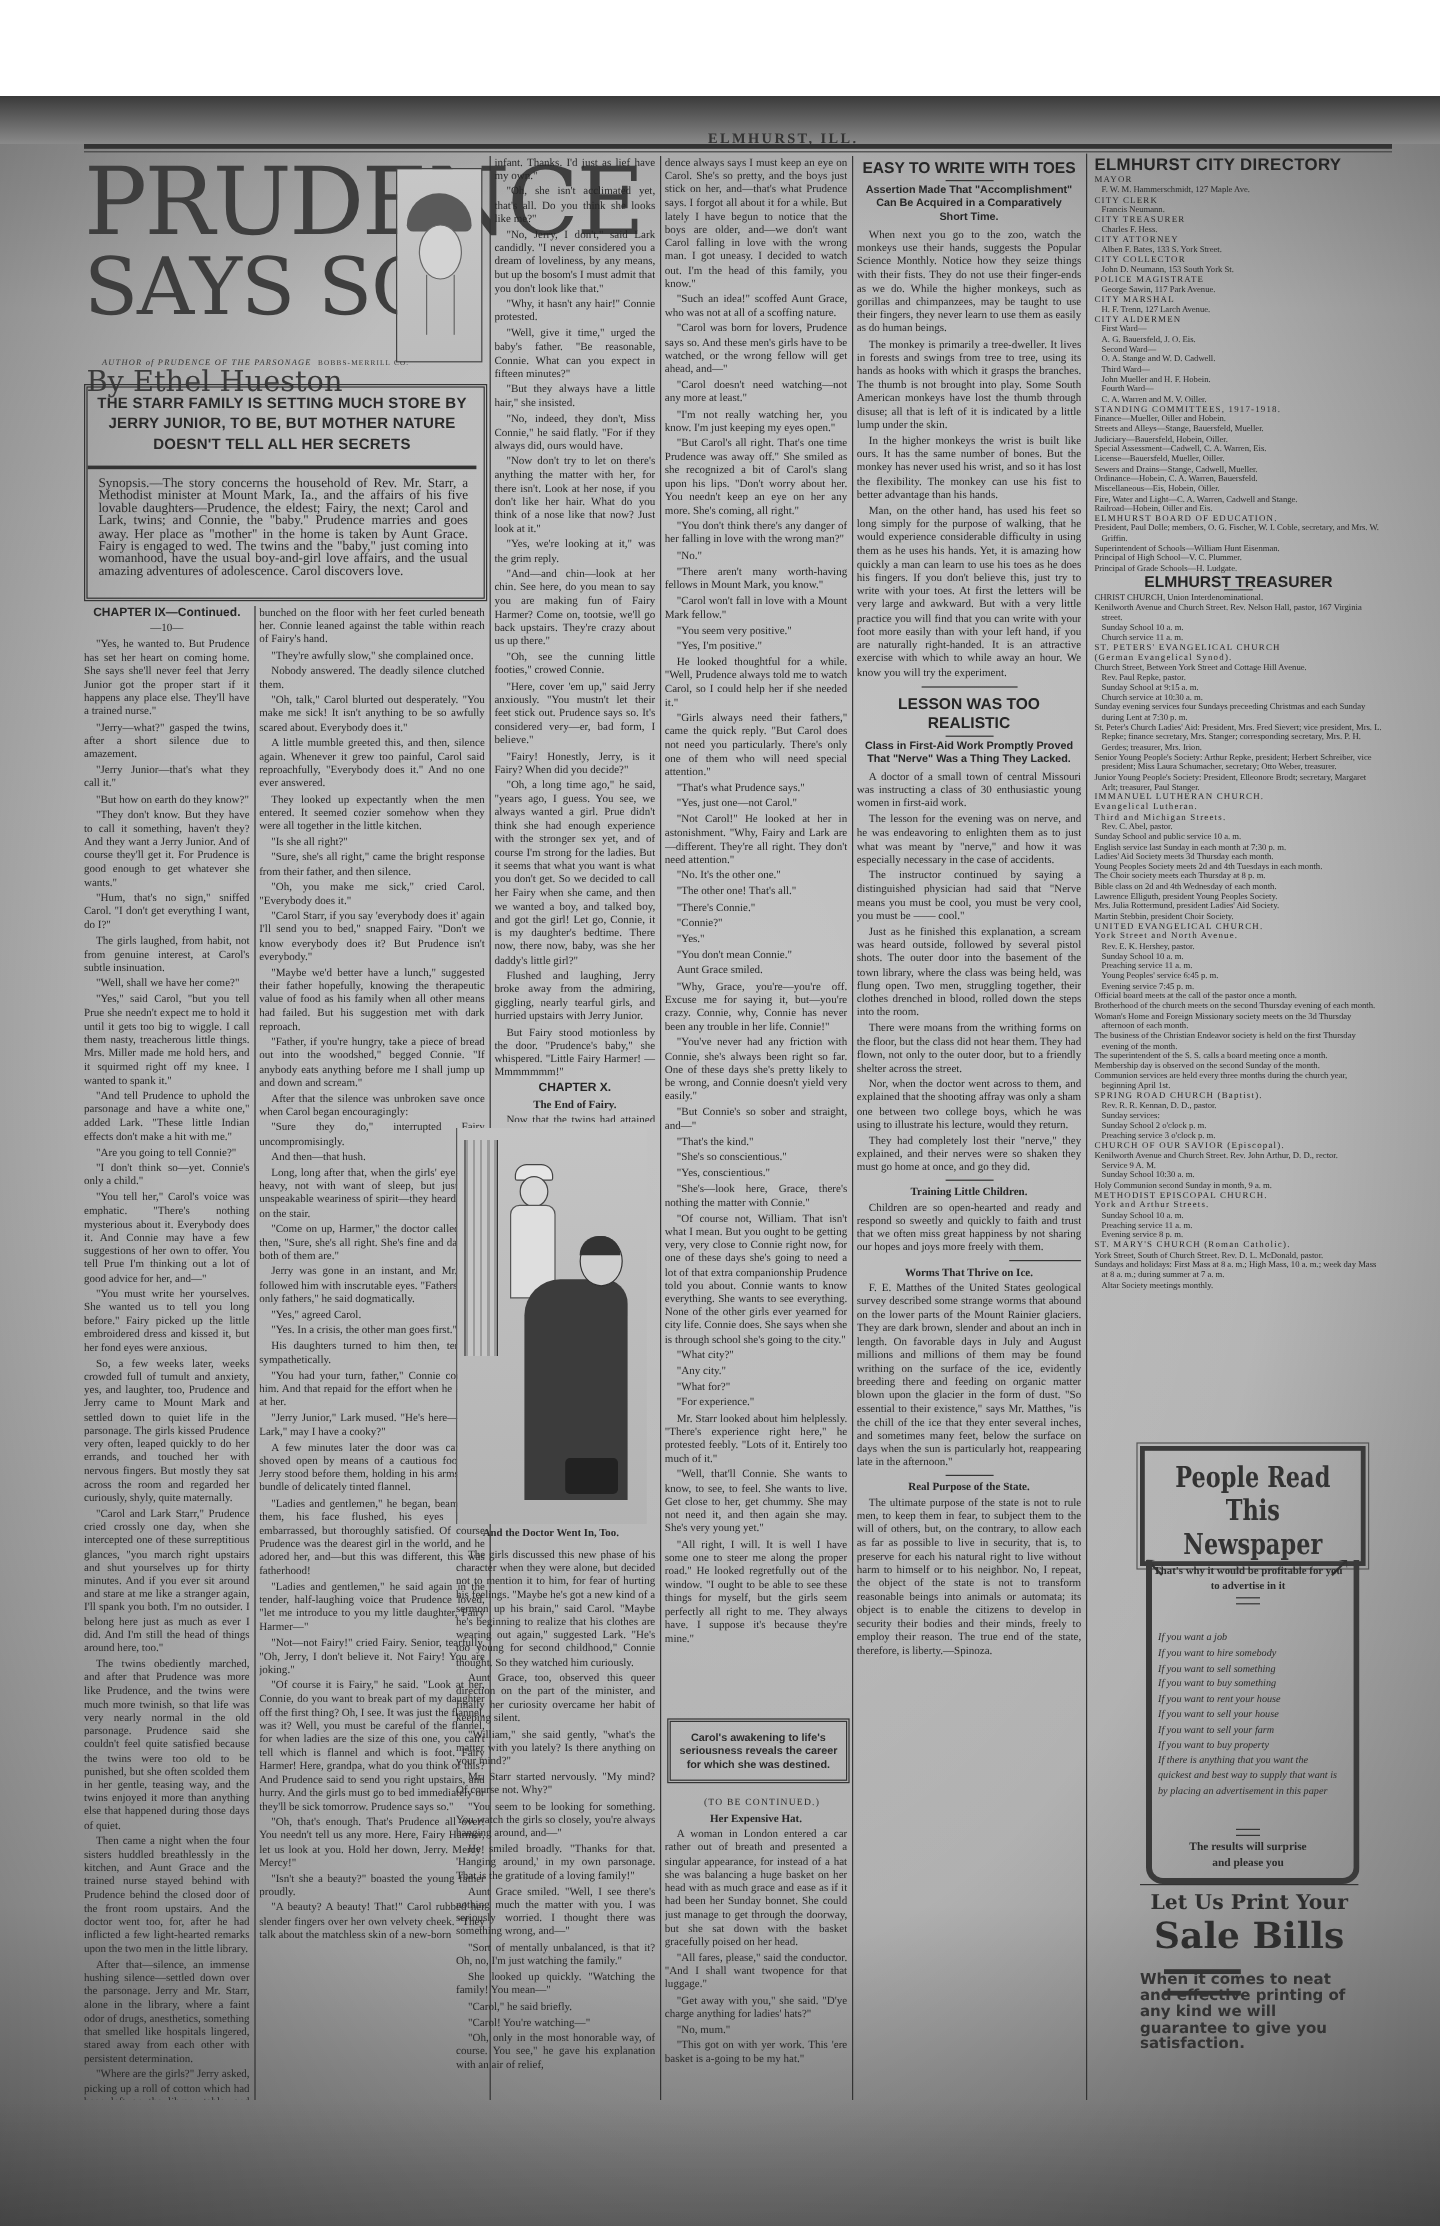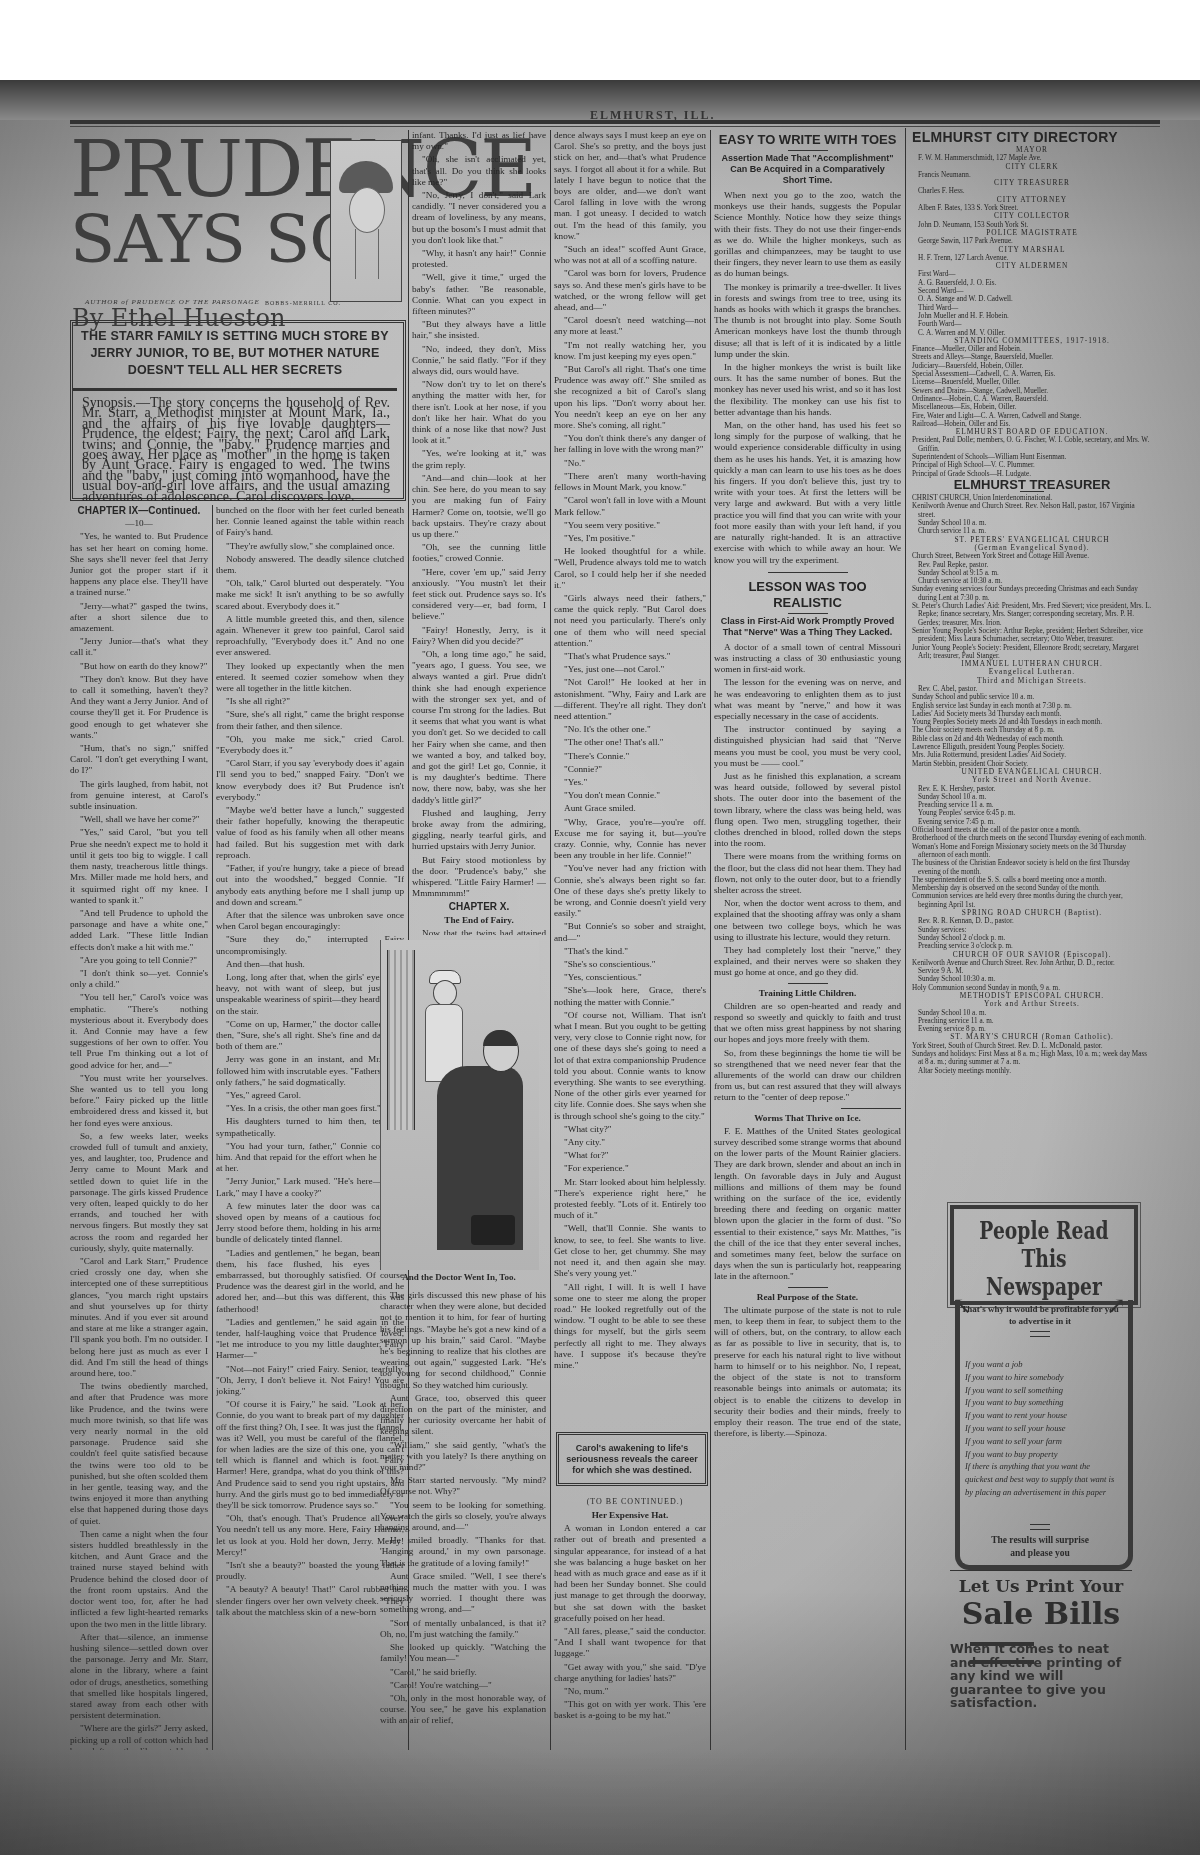--- a/index.html
+++ b/index.html
@@ -18,42 +18,42 @@
   .byline{position:absolute;left:72px;top:272px;font-family:"DejaVu Serif",serif;font-size:24px;color:#3a3a3a;margin-top:32px;}
   .author-of{position:absolute;left:85px;top:298px;font-size:7px;font-style:italic;letter-spacing:1px;color:#333;}
   .publisher{position:absolute;left:265px;top:300px;font-size:6px;letter-spacing:1px;color:#333;}
   .portrait{position:absolute;left:330px;top:140px;width:70px;height:160px;border:1px solid #444;background:linear-gradient(180deg,#c7c7c7,#bcbcbc);}
   .portrait .hat{position:absolute;left:8px;top:20px;width:54px;height:32px;border-radius:30px 30px 6px 6px;background:#5a5a5a;}
   .portrait .face{position:absolute;left:18px;top:46px;width:34px;height:44px;border-radius:50%;background:#d3d3d3;border:1px solid #666;}
   .portrait .neck{position:absolute;left:24px;top:88px;width:22px;height:50px;border-left:1px solid #666;border-right:1px solid #666;}
   .deck-box{position:absolute;left:70px;top:320px;width:330px;height:175px;border:3px double #333;}
   .deck-head{position:absolute;left:76px;top:328px;width:318px;font-family:"Liberation Sans","DejaVu Sans",sans-serif;font-weight:bold;font-size:12.5px;line-height:17px;text-align:center;color:#2a2a2a;letter-spacing:0.2px;}
   .deck-rule{position:absolute;left:73px;top:388px;width:324px;height:3px;background:#333;}
-  .synopsis{position:absolute;left:82px;top:398px;width:308px;font-size:14px;line-height:10.4px;text-align:justify;}
+  .synopsis{position:absolute;left:82px;top:398px;width:308px;font-size:11px;line-height:10.4px;text-align:justify;}
   .chapter-head{font-weight:bold;text-align:center;font-family:"Liberation Sans",sans-serif;font-size:10px;margin:2px 0 1px;text-indent:0 !important;}
   .center{text-align:center;text-indent:0 !important;}
   .illus{position:absolute;left:380px;top:940px;width:158px;height:330px;background:linear-gradient(180deg,#c4c4c4,#b3b3b3);border-left:1px solid #555;}
   .illus .curtain{position:absolute;left:6px;top:10px;width:26px;height:180px;border-left:1px solid #333;border-right:1px solid #333;background:repeating-linear-gradient(90deg,#9a9a9a 0 2px,#c4c4c4 2px 6px);}
   .illus .nurse{position:absolute;left:40px;top:30px;width:42px;height:110px;}
   .illus .nurse .cap{position:absolute;left:8px;top:0;width:30px;height:12px;border-radius:10px 10px 2px 2px;background:#e5e5e5;border:1px solid #444;}
   .illus .nurse .head{position:absolute;left:12px;top:10px;width:22px;height:24px;border-radius:50%;background:#d8d8d8;border:1px solid #444;}
   .illus .nurse .body{position:absolute;left:4px;top:34px;width:36px;height:76px;background:#dedede;border:1px solid #555;border-radius:8px 8px 0 0;}
   .illus .doctor{position:absolute;left:50px;top:90px;width:100px;height:220px;}
   .illus .doctor .head{position:absolute;left:52px;top:0;width:34px;height:40px;border-radius:50%;background:#cfcfcf;border:1px solid #333;}
   .illus .doctor .hair{position:absolute;left:52px;top:0;width:34px;height:16px;border-radius:16px 16px 0 0;background:#333;}
   .illus .doctor .coat{position:absolute;left:6px;top:36px;width:86px;height:184px;background:#3c3c3c;border-radius:30px 20px 0 0;}
   .illus .doctor .bag{position:absolute;left:40px;top:185px;width:44px;height:30px;background:#222;border-radius:4px;}
   .illus-cap{position:absolute;left:380px;top:1272px;width:158px;font-size:9px;text-align:center;font-weight:bold;}
   .pull-box{position:absolute;left:556px;top:1432px;width:152px;height:54px;border:3px double #333;font-family:"Liberation Sans",sans-serif;font-size:9px;font-weight:bold;line-height:11px;text-align:center;padding-top:8px;box-sizing:border-box;}
   .tbc{position:absolute;left:560px;top:1497px;width:150px;text-align:center;font-size:8px;letter-spacing:1px;}
   .sub-head{font-weight:bold;text-align:center;text-indent:0 !important;margin:3px 0;}
   .headline-sans{font-family:"Liberation Sans",sans-serif;font-weight:bold;text-align:center;text-indent:0 !important;}
   .right-col{position:absolute;left:912px;top:128px;width:240px;font-size:7.2px;line-height:8.3px;color:#262626;}
   .dir-title{font-family:"Liberation Sans",sans-serif;font-weight:bold;font-size:14px;text-align:left;line-height:18px;letter-spacing:0.3px;}
-  .dir-cat{text-align:center;letter-spacing:1px;font-size:7.4px;}
+  .dir-cat{letter-spacing:1px;font-size:7.4px;}
   .dir-item{text-indent:6px;}
   .dir-item.hang{padding-left:6px;text-indent:-6px;}
   .ch-title{font-family:"Liberation Sans",sans-serif;font-weight:bold;font-size:13px;text-align:center;margin:3px 0 1px;}
   .mini-rule{width:24px;height:1px;background:#333;margin:2px auto;}
   .ad-box{position:absolute;left:950px;top:1205px;width:180px;height:92px;border:4px solid #3a3a3a;outline:1px solid #555;outline-offset:2px;text-align:center;}
   .ad-big{font-family:"DejaVu Serif",serif;font-weight:bold;font-size:24px;line-height:28px;color:#333;margin-top:8px;transform:scaleX(0.78);transform-origin:center;}
   .ad-frame{position:absolute;left:955px;top:1300px;width:168px;height:265px;border:5px solid #3a3a3a;border-top:none;border-radius:0 0 14px 14px;}
   .arrow{position:absolute;top:1292px;font-size:24px;color:#333;}
   .ad-text{position:absolute;left:960px;top:1303px;width:160px;text-align:center;font-size:9px;line-height:12px;font-weight:bold;}
   .ad-list{position:absolute;left:965px;top:1358px;width:152px;font-style:italic;font-size:8.5px;line-height:12.8px;}
@@ -283,21 +283,20 @@
   <p>A doctor of a small town of central Missouri was instructing a class of 30 enthusiastic young women in first-aid work.</p>
   <p>The lesson for the evening was on nerve, and he was endeavoring to enlighten them as to just what was meant by "nerve," and how it was especially necessary in the case of accidents.</p>
   <p>The instructor continued by saying a distinguished physician had said that "Nerve means you must be cool, you must be very cool, you must be —— cool."</p>
   <p>Just as he finished this explanation, a scream was heard outside, followed by several pistol shots. The outer door into the basement of the town library, where the class was being held, was flung open. Two men, struggling together, their clothes drenched in blood, rolled down the steps into the room.</p>
   <p>There were moans from the writhing forms on the floor, but the class did not hear them. They had flown, not only to the outer door, but to a friendly shelter across the street.</p>
   <p>Nor, when the doctor went across to them, and explained that the shooting affray was only a sham one between two college boys, which he was using to illustrate his lecture, would they return.</p>
   <p>They had completely lost their "nerve," they explained, and their nerves were so shaken they must go home at once, and go they did.</p>
   <div style="width:40px;height:1px;background:#333;margin:4px auto;"></div>
   <p class="sub-head">Training Little Children.</p>
   <p>Children are so open-hearted and ready and respond so sweetly and quickly to faith and trust that we often miss great happiness by not sharing our hopes and joys more freely with them.</p>
-  <p>So, from these beginnings the home tie will be so strengthened that we need never fear that the allurements of the world can draw our children from us, but can rest assured that they will always return to the "center of deep repose."</p>
   <div style="width:60px;height:1px;background:#333;margin:4px 0 4px auto;"></div>
   <p class="sub-head">Worms That Thrive on Ice.</p>
   <p>F. E. Matthes of the United States geological survey described some strange worms that abound on the lower parts of the Mount Rainier glaciers. They are dark brown, slender and about an inch in length. On favorable days in July and August millions and millions of them may be found writhing on the surface of the ice, evidently breeding there and feeding on organic matter blown upon the glacier in the form of dust. "So essential to their existence," says Mr. Matthes, "is the chill of the ice that they enter several inches, and sometimes many feet, below the surface on days when the sun is particularly hot, reappearing late in the afternoon."</p>
   <div style="width:40px;height:1px;background:#333;margin:4px auto;"></div>
   <p class="sub-head">Real Purpose of the State.</p>
   <p>The ultimate purpose of the state is not to rule men, to keep them in fear, to subject them to the will of others, but, on the contrary, to allow each as far as possible to live in security, that is, to preserve for each his natural right to live without harm to himself or to his neighbor. No, I repeat, the object of the state is not to transform reasonable beings into animals or automata; its object is to enable the citizens to develop in security their bodies and their minds, freely to employ their reason. The true end of the state, therefore, is liberty.—Spinoza.</p>
 </div>
 
 <div class="right-col">
   <div class="dir-title">ELMHURST CITY DIRECTORY</div>

